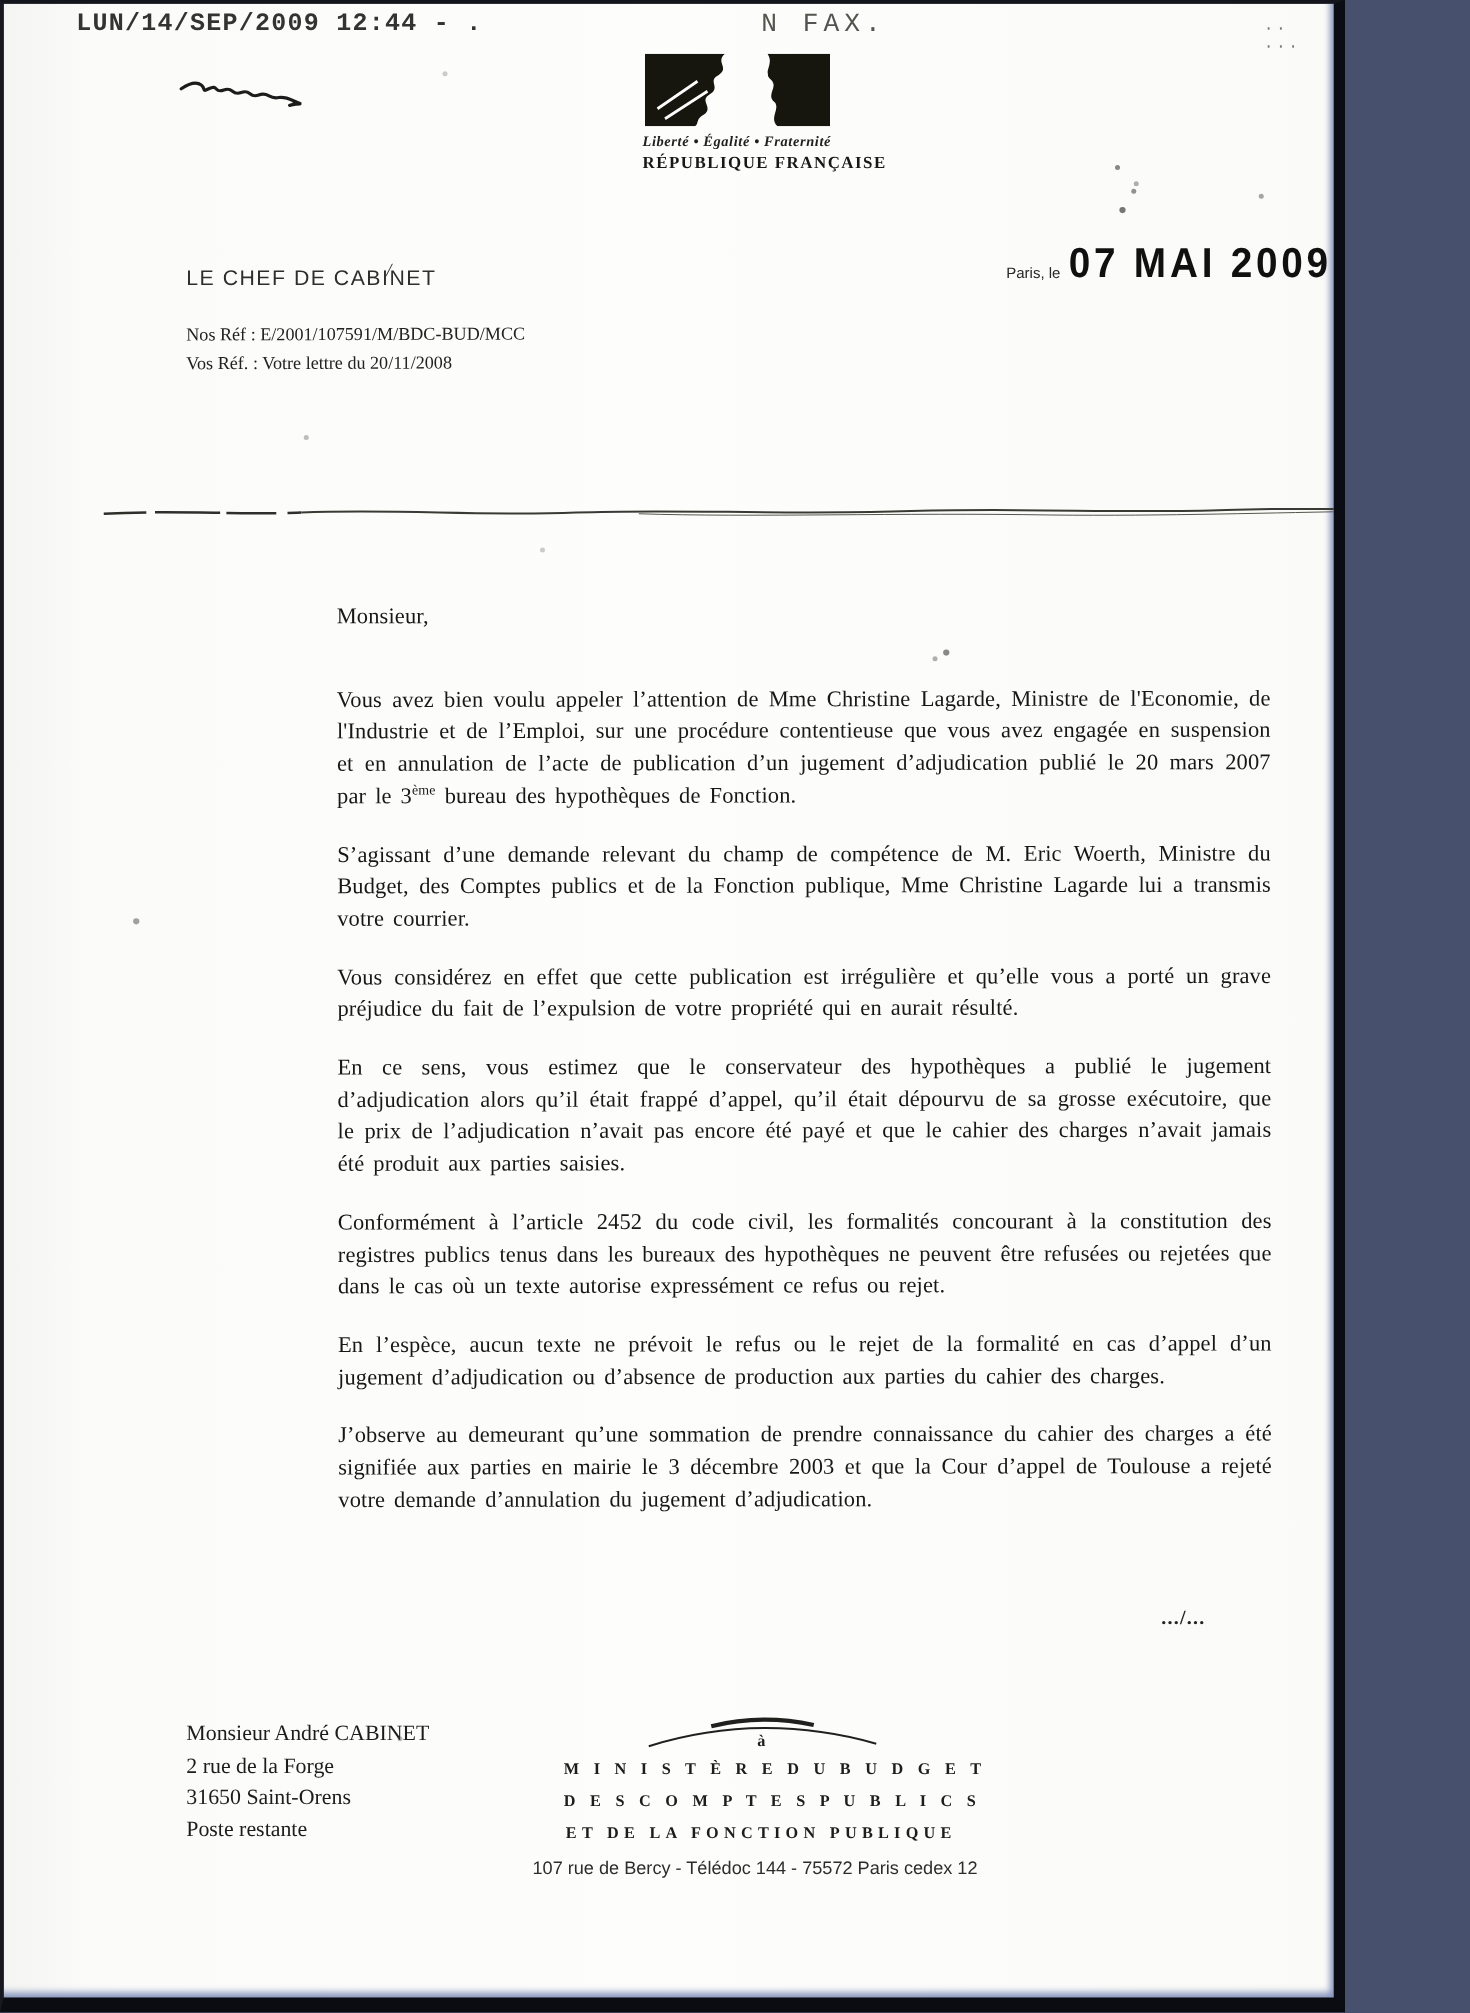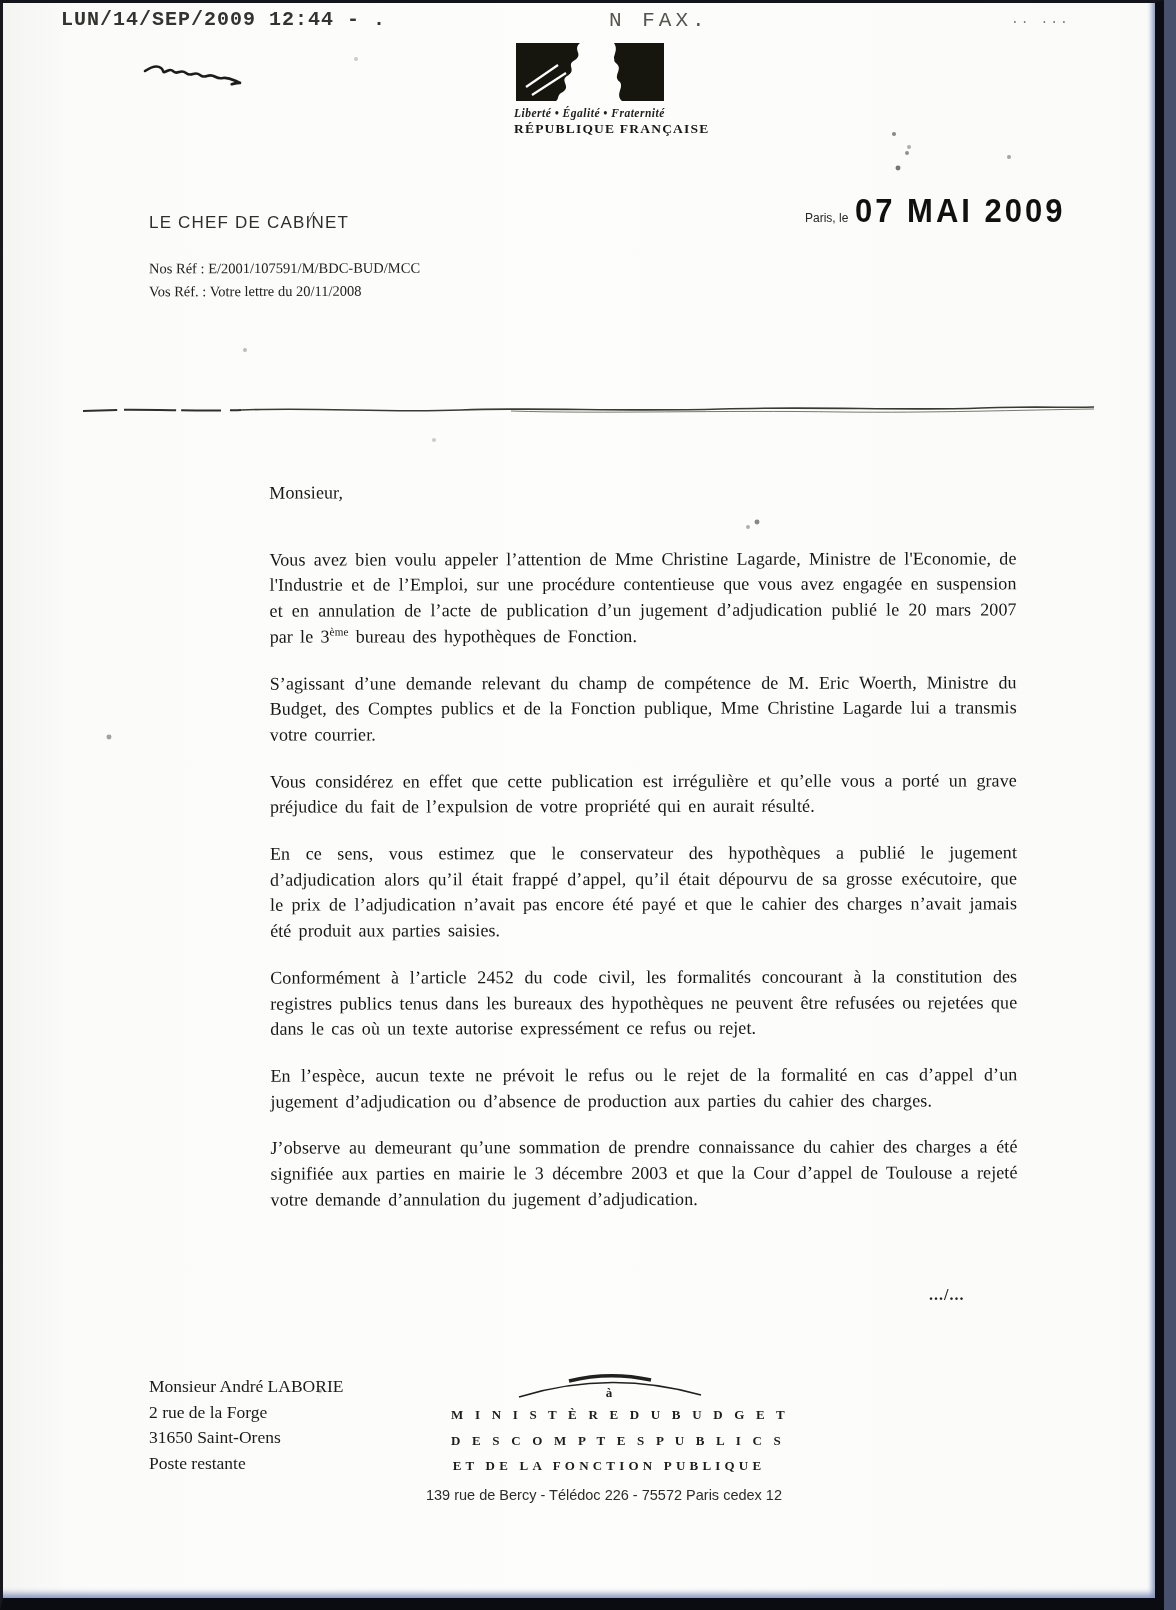--- a/index.html
+++ b/index.html
@@ -1,17 +1,17 @@
 <!DOCTYPE html>
 <html><head>
 <meta charset="utf-8">
 <style>
   html,body{margin:0;padding:0;background:#47516e;}
   .page{
-    position:relative;width:1164px;height:1610px;box-sizing:border-box;
+    position:relative;width:1076px;height:1610px;box-sizing:border-box;
     background:linear-gradient(90deg,#f4f4f2 0px,#fbfbfa 70px,#fdfdfc 50%,#fafaf8 100%);
     border-top:3px solid #14141c;border-left:3px solid #181820;
     border-right:9px solid #0c0c14;border-bottom:12px solid #0b0b12;
     box-shadow:inset -12px 0 5px -9px #8795bd, inset 0 -15px 6px -11px #8795bd;
     overflow:hidden;color:#1a1a1a;font-family:"Liberation Serif","DejaVu Serif",serif;
   }
   .fax-header{position:absolute;top:5px;left:58px;font-family:"Liberation Mono","DejaVu Sans Mono",monospace;
     font-size:20px;font-weight:bold;color:#33332f;letter-spacing:1px;}
   .fax-label{position:absolute;top:6px;left:606px;font-family:"Liberation Mono","DejaVu Sans Mono",monospace;
     font-size:21px;color:#55544e;letter-spacing:4px;}
@@ -104,35 +104,35 @@
     <p>Vous considérez en effet que cette publication est irrégulière et qu’elle vous a porté un grave préjudice du fait de l’expulsion de votre propriété qui en aurait résulté.</p>
     <p>En ce sens, vous estimez que le conservateur des hypothèques a publié le jugement d’adjudication alors qu’il était frappé d’appel, qu’il était dépourvu de sa grosse exécutoire, que le prix de l’adjudication n’avait pas encore été payé et que le cahier des charges n’avait jamais été produit aux parties saisies.</p>
     <p>Conformément à l’article 2452 du code civil, les formalités concourant à la constitution des registres publics tenus dans les bureaux des hypothèques ne peuvent être refusées ou rejetées que dans le cas où un texte autorise expressément ce refus ou rejet.</p>
     <p>En l’espèce, aucun texte ne prévoit le refus ou le rejet de la formalité en cas d’appel d’un jugement d’adjudication ou d’absence de production aux parties du cahier des charges.</p>
     <p>J’observe au demeurant qu’une sommation de prendre connaissance du cahier des charges a été signifiée aux parties en mairie le 3 décembre 2003 et que la Cour d’appel de Toulouse a rejeté votre demande d’annulation du jugement d’adjudication.</p>
   </div>
 
   <div class="continuation">.../...</div>
 
   <div class="recipient">
-    <div>Monsieur André LABORIE</div>
+    <div>Monsieur André CABINET</div>
     <div>2 rue de la Forge</div>
     <div>31650 Saint-Orens</div>
     <div>Poste restante</div>
   </div>
 
   <div class="ministry">
     <svg class="ministry-arc" width="300" height="34" viewBox="0 0 300 34">
       <path d="M60,30 Q150,2 242,28" fill="none" stroke="#20201c" stroke-width="1.6"></path>
       <path d="M110,14 Q150,4 192,13" fill="none" stroke="#20201c" stroke-width="3.4"></path>
       <text x="150" y="30" font-size="13" text-anchor="middle" fill="#20201c" font-family="Liberation Serif, serif" font-weight="bold">à</text>
     </svg>
     <div class="ministry-lines">
       <div>M I N I S T È R E   D U   B U D G E T</div>
       <div>D E S   C O M P T E S   P U B L I C S</div>
       <div>ET DE LA FONCTION PUBLIQUE</div>
     </div>
   </div>
 
-  <div class="footer-address">139 rue de Bercy - Télédoc 226 - 75572 Paris cedex 12</div>
+  <div class="footer-address">107 rue de Bercy - Télédoc 144 - 75572 Paris cedex 12</div>
 
   <div class="noise"></div>
 </div>
 
 </body></html>

